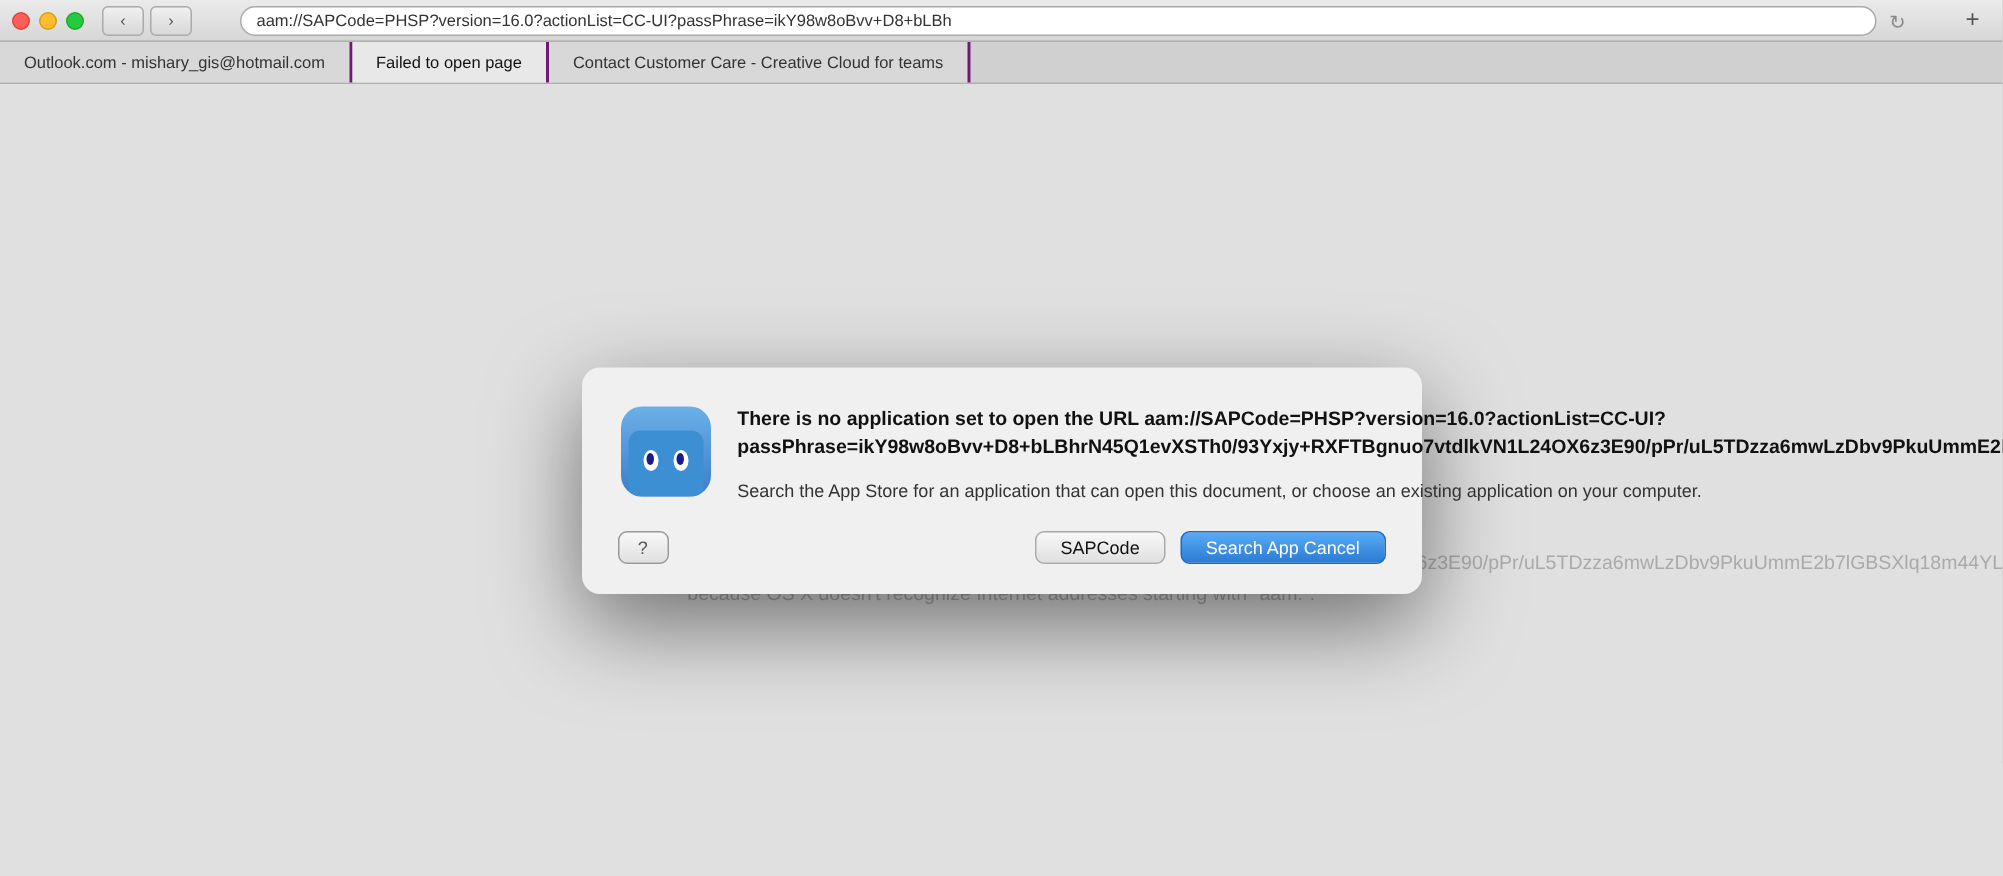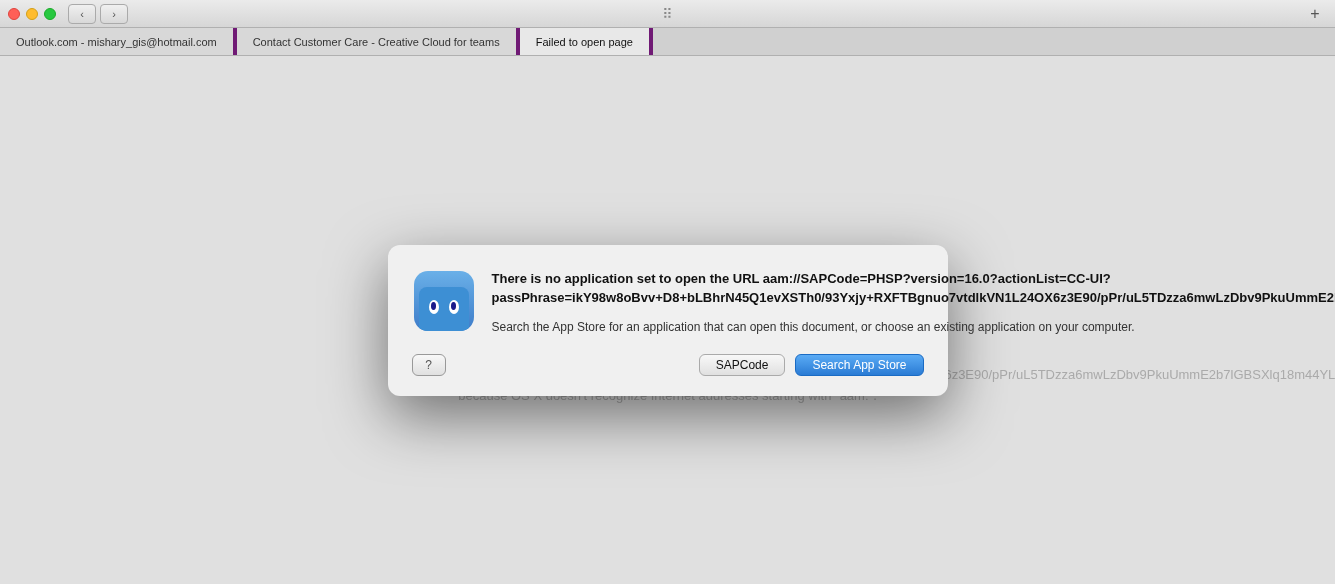--- a/index.html
+++ b/index.html
@@ -129,21 +129,21 @@
       display: flex;
       align-items: stretch;
       border-bottom: 1px solid #b0b0b0;
     }
     .tab {
       display: flex;
       align-items: center;
       padding: 0 16px;
       font-size: 11px;
       color: #333;
-      border-right: 4px solid #701a75;
+      border-right: 2px solid #701a75;
       cursor: pointer;
       background: #d8d8d8;
       max-width: 300px;
       overflow: hidden;
       white-space: nowrap;
       text-overflow: ellipsis;
     }
     .tab.active {
       background: #e8e8e8;
       color: #111;
@@ -330,33 +330,39 @@
   </div>
   <div class="nav-buttons">
     <div class="nav-btn">‹</div>
     <div class="nav-btn">›</div>
   </div>
 
   <div class="tab-bar-grid">
     <div class="grid-icon">⠿</div>
   </div>
 
+  <div class="address-bar-wrap">
+    <div class="address-bar">
+      <span>aam://SAPCode=PHSP?version=16.0?actionList=CC-UI?passPhrase=ikY98w8oBvv+D8+bLBh</span>
+    </div>
+    <div class="reload-btn">↻</div>
+  </div>
 
   <div class="plus-btn">+</div>
 </div>
 
 <div class="tabs-row">
   <div class="tab">
     <span>Outlook.com - mishary_gis@hotmail.com</span>
   </div>
+  <div class="tab active">
+    <span>Failed to open page</span>
+  </div>
   <div class="tab">
     <span>Contact Customer Care - Creative Cloud for teams</span>
-  </div>
-  <div class="tab active">
-    <span>Failed to open page</span>
   </div>
   <div class="tab-spacer"></div>
 </div>
 
 <div class="browser-content">
 
   <div class="error-page">
     <div class="error-title">Safari can't open the specified address.</div>
     <div class="error-body">Safari can't open "aam://SAPCode=PHSP?version=16.0?actionList=CC-UI?passPhrase=ikY98w8oBvv+D8+bLBhrN45Q1evXSTh0/93Yxjy+RXFTBgnuo7vtdlkVN1L24OX6z3E90/pPr/uL5TDzza6mwLzDbv9PkuUmmE2b7lGBSXlq18m44YLL3tnrr/M54z+o/QHr3qCCludlh/1OlNCEXZ/gqro8Z78tNoSnAiclxyU=" because OS X doesn't recognize Internet addresses starting with "aam:".</div>
   </div>
@@ -378,18 +384,18 @@
 
         <div class="modal-text">
           <div class="modal-main-text">There is no application set to open the URL aam://SAPCode=PHSP?version=16.0?actionList=CC-UI?passPhrase=ikY98w8oBvv+D8+bLBhrN45Q1evXSTh0/93Yxjy+RXFTBgnuo7vtdlkVN1L24OX6z3E90/pPr/uL5TDzza6mwLzDbv9PkuUmmE2b7lGBSXlq18m44YLL3tnrr/M54z+o/QHr3qCCludlh/1OlNCEXZ/gqro8Z78tNoSnAiclxyU=.</div>
           <div class="modal-sub-text">Search the App Store for an application that can open this document, or choose an existing application on your computer.</div>
         </div>
       </div>
 
       <div class="modal-buttons">
         <div class="modal-help btn">?</div>
         <button class="btn btn-default">SAPCode</button>
-        <button class="btn btn-primary">Search App Store</button>
+        <button class="btn btn-primary">Search App Cancel</button>
       </div>
     </div>
   </div>
 
 </div>
 
 </body></html>

